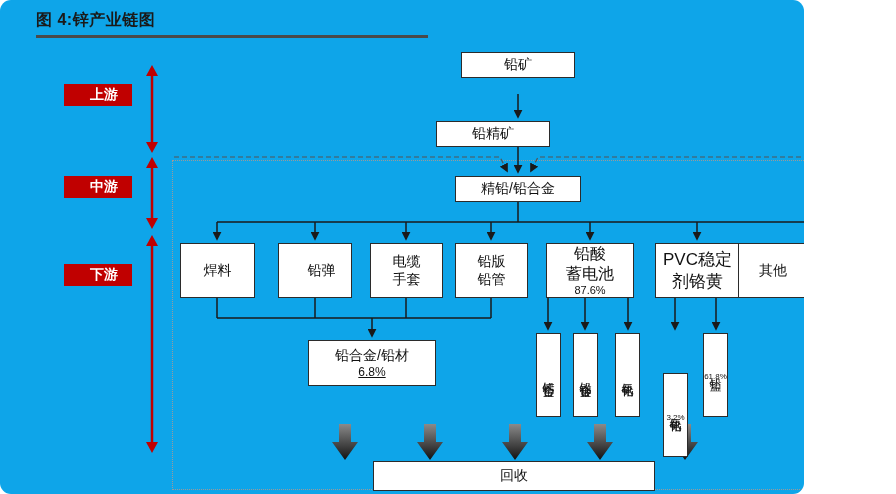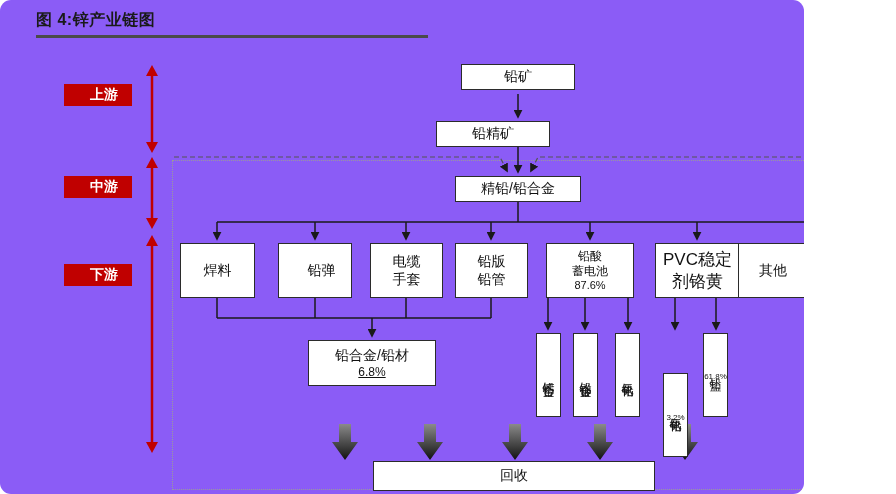--- a/index.html
+++ b/index.html
@@ -1,34 +1,34 @@
 <!DOCTYPE html>
 <html><head>
 <meta charset="utf-8">
 <style>
   * { margin:0; padding:0; box-sizing:border-box; }
   html,body { background:#ffffff; }
   body { font-family:"Liberation Sans","DejaVu Sans",sans-serif; }
-  .canvas { position:relative; width:804px; height:494px; background:#8b5cf6; overflow:hidden;border-radius:11px; }
+  .canvas { position:relative; width:804px; height:494px; background:#0ea5e9; overflow:hidden;border-radius:11px; }
 
   .fig-title { position:absolute; left:36px; top:10px; font-size:16px; font-weight:bold; color:#1a1a1a; letter-spacing:0.5px; }
   .title-rule { position:absolute; left:36px; top:35px; width:392px; height:3px; background:#4a4a4a; }
 
   .stage { position:absolute; width:68px; height:22px; background:#c00000; color:#ffffff; font-weight:bold; font-size:14px; display:flex; align-items:center; justify-content:center;padding-left:12px; }
   .stage-up { left:64px; top:84px; }
   .stage-mid { left:64px; top:176px; }
   .stage-down { left:64px; top:264px; }
 
   .dotted-frame { position:absolute; left:172px; top:160px; width:688px; height:330px; border:1px dotted #9a9a9a; }
 
   svg.connectors { position:absolute; left:0; top:0; pointer-events:none; }
 
   .box { position:absolute; background:#ffffff; border:1.3px solid #2b2b2b; display:flex; flex-direction:column; align-items:center; justify-content:center; text-align:center; color:#111111; font-size:14px; line-height:1.25; white-space:pre-line; }
   .box .pct { font-size:11px; line-height:1.2; }
-  .small-label { font-size:12px; }
+  .small-label { font-size:16px; }
 
   .vbox { position:absolute; top:333px; width:25px; height:84px; background:#ffffff; border:1.3px solid #2b2b2b; display:flex; flex-direction:column; align-items:center; justify-content:center; }
   .vlabel { writing-mode:vertical-rl; text-orientation:upright; font-size:12px; line-height:1; color:#111111; letter-spacing:1px; }
   .vpct { font-size:8px; color:#111111; line-height:1; margin-top:2px; }
 </style>
 </head>
 <body>
 
 <div class="canvas">
 
@@ -109,21 +109,21 @@
       <polygon points="509,424 521,424 521,442 528,442 515,460 502,442 509,442"></polygon>
       <polygon points="594,424 606,424 606,442 613,442 600,460 587,442 594,442"></polygon>
       <polygon points="679,424 691,424 691,442 698,442 685,460 672,442 679,442"></polygon>
     </g>
   </svg>
 
   <div class="stage stage-up">上游</div>
   <div class="stage stage-mid">中游</div>
   <div class="stage stage-down">下游</div>
 
-  <div class="box" style="left:461px; top:64px;  width:114px; height:26px;">铅矿</div>
+  <div class="box" style="left:461px; top:52px;  width:114px; height:26px;">铅矿</div>
   <div class="box" style="left:436px; top:121px; width:114px; height:26px;">铅精矿</div>
   <div class="box" style="left:455px; top:176px; width:126px; height:26px;">精铅/铅合金</div>
 
   <div class="box" style="left:180px; top:243px; width:75px; height:55px;">焊料</div>
   <div class="box" style="left:278px; top:243px; width:74px; height:55px;padding-left:13px;">铅弹</div>
   <div class="box" style="left:370px; top:243px; width:73px; height:55px;">电缆
 手套</div>
   <div class="box" style="left:455px; top:243px; width:73px; height:55px;">铅版
 铅管</div>
   <div class="box" style="left:546px; top:243px; width:88px; height:55px;">

